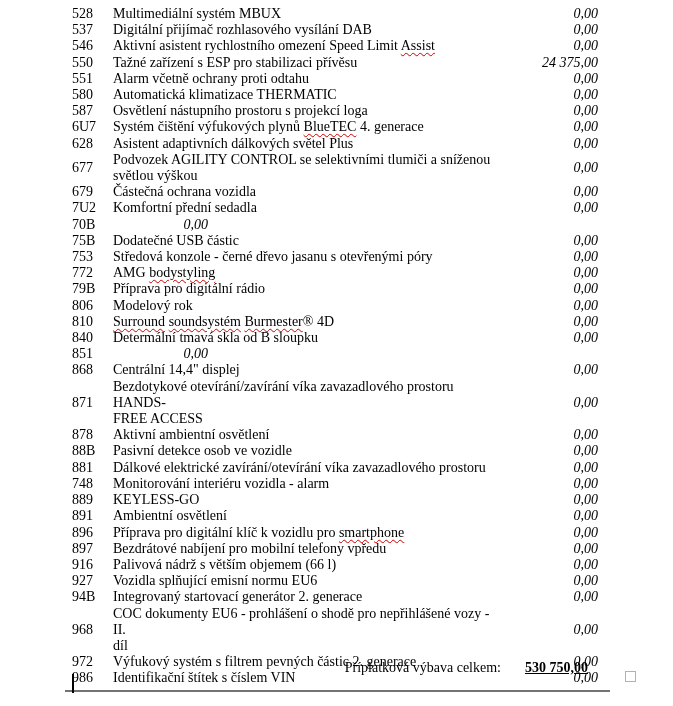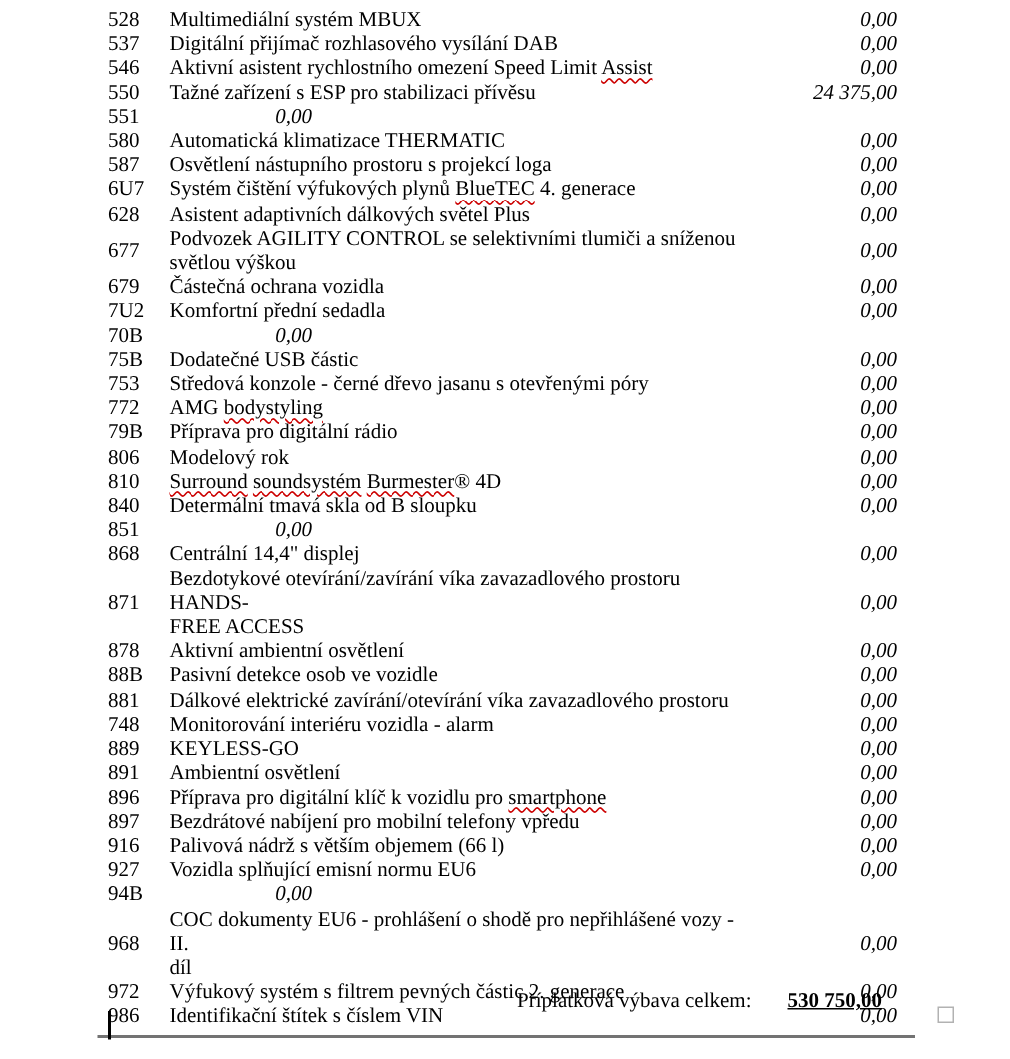--- a/index.html
+++ b/index.html
@@ -122,20 +122,21 @@
     </div>
 
     <div class="row">
       <span class="cell-code">550</span>
       <span class="cell-desc"><span>Tažné zařízení s ESP pro stabilizaci přívěsu</span></span>
       <span class="cell-price">24 375,00</span>
     </div>
 
     <div class="row">
       <span class="cell-code">551</span>
+      <span class="cell-desc"><span>Alarm včetně ochrany proti odtahu</span></span>
       <span class="cell-price">0,00</span>
     </div>
 
     <div class="row">
       <span class="cell-code">580</span>
       <span class="cell-desc"><span>Automatická klimatizace THERMATIC</span></span>
       <span class="cell-price">0,00</span>
     </div>
 
     <div class="row">
@@ -293,20 +294,21 @@
     </div>
 
     <div class="row">
       <span class="cell-code">927</span>
       <span class="cell-desc"><span>Vozidla splňující emisní normu EU6</span></span>
       <span class="cell-price">0,00</span>
     </div>
 
     <div class="row">
       <span class="cell-code">94B</span>
+      <span class="cell-desc"><span>Integrovaný startovací generátor 2. generace</span></span>
       <span class="cell-price">0,00</span>
     </div>
 
     <div class="row">
       <span class="cell-code">968</span>
       <span class="cell-desc"><span>COC dokumenty EU6 - prohlášení o shodě pro nepřihlášené vozy - II.</span><br><span>díl</span></span>
       <span class="cell-price">0,00</span>
     </div>
 
     <div class="row">

